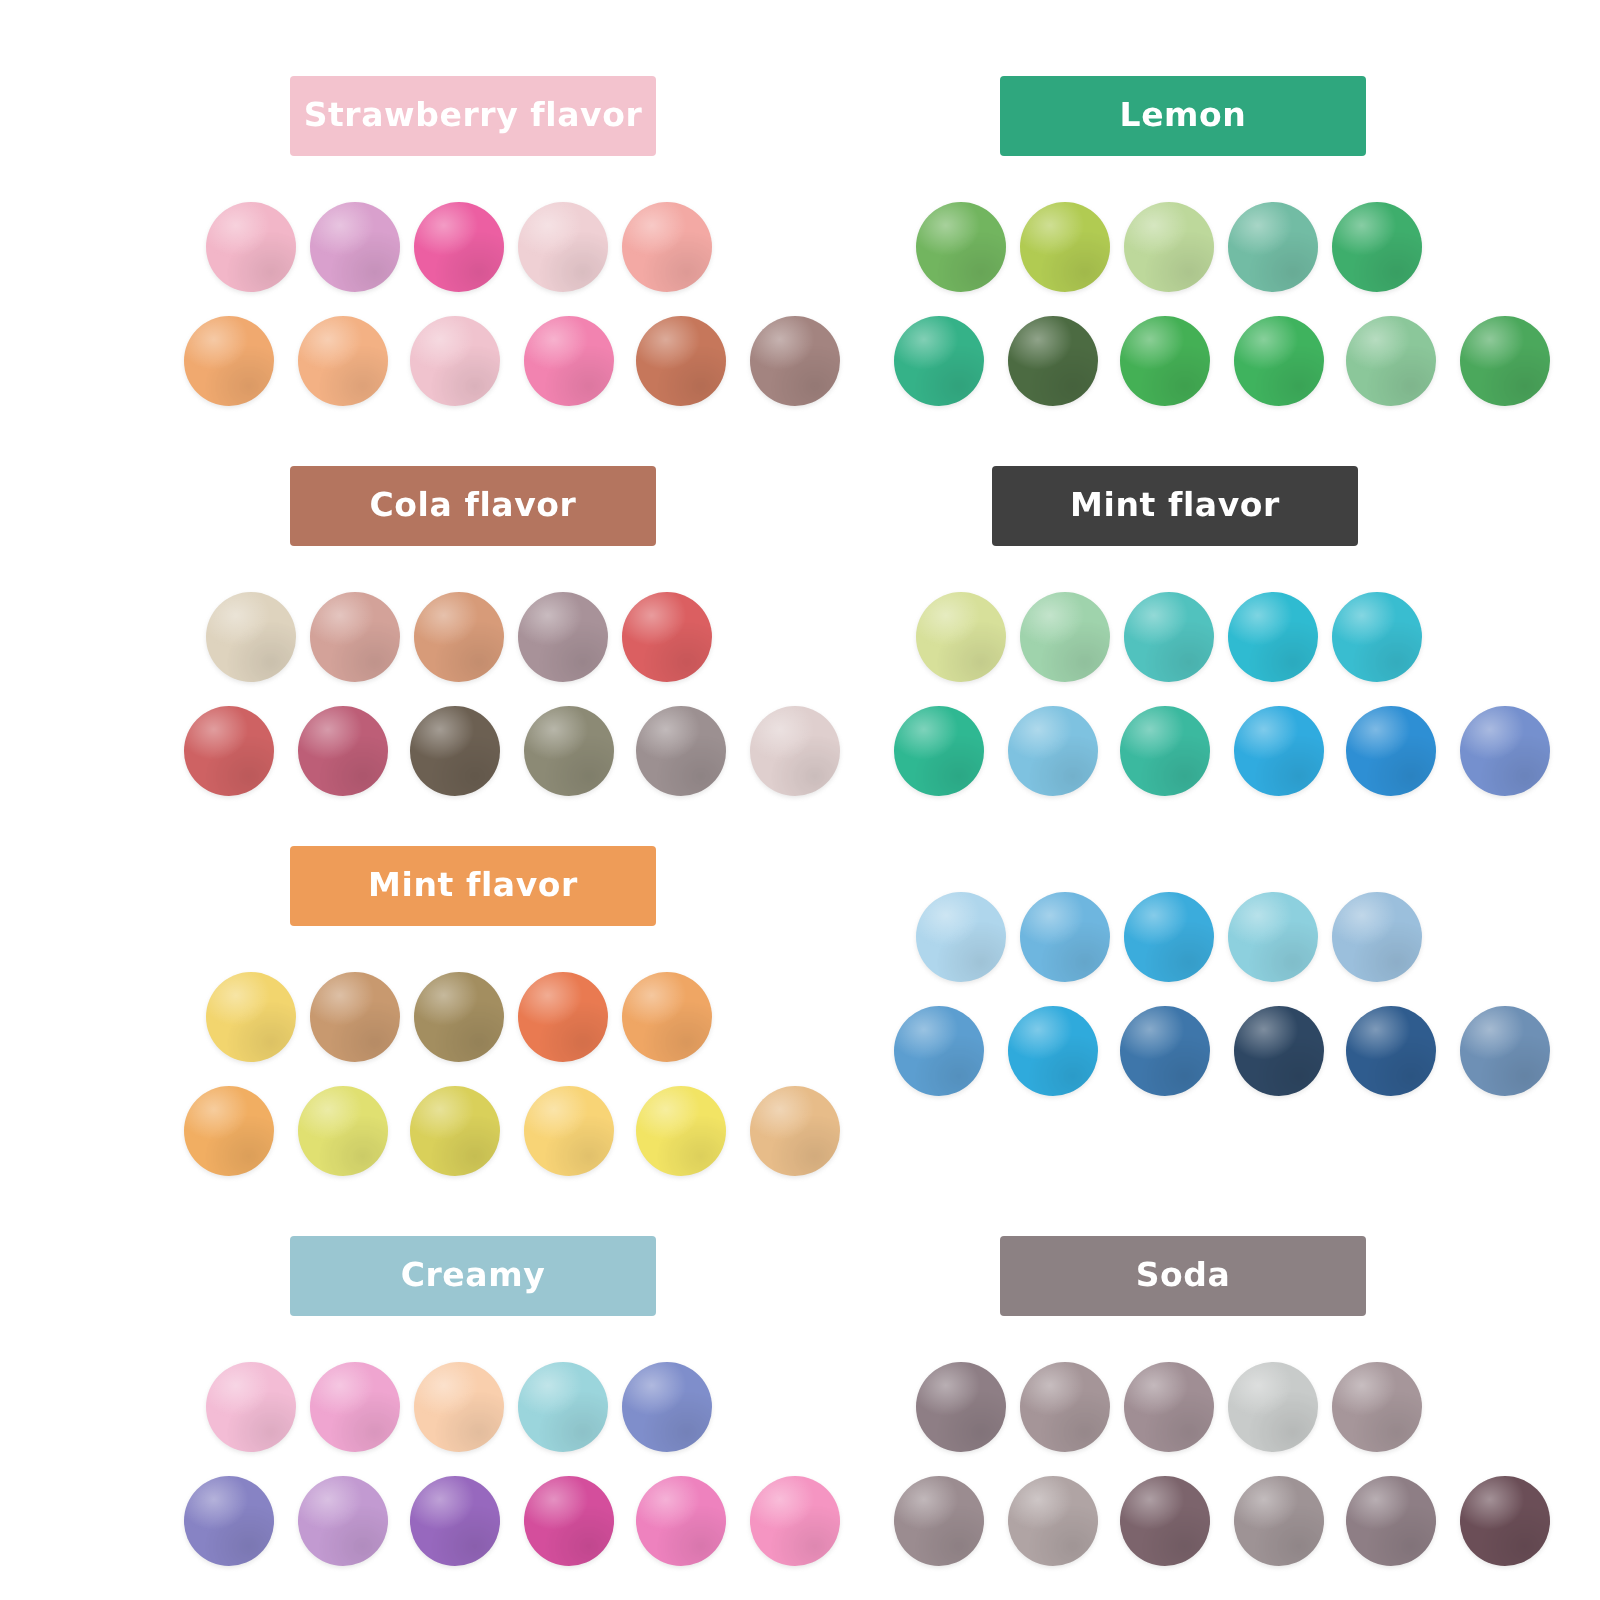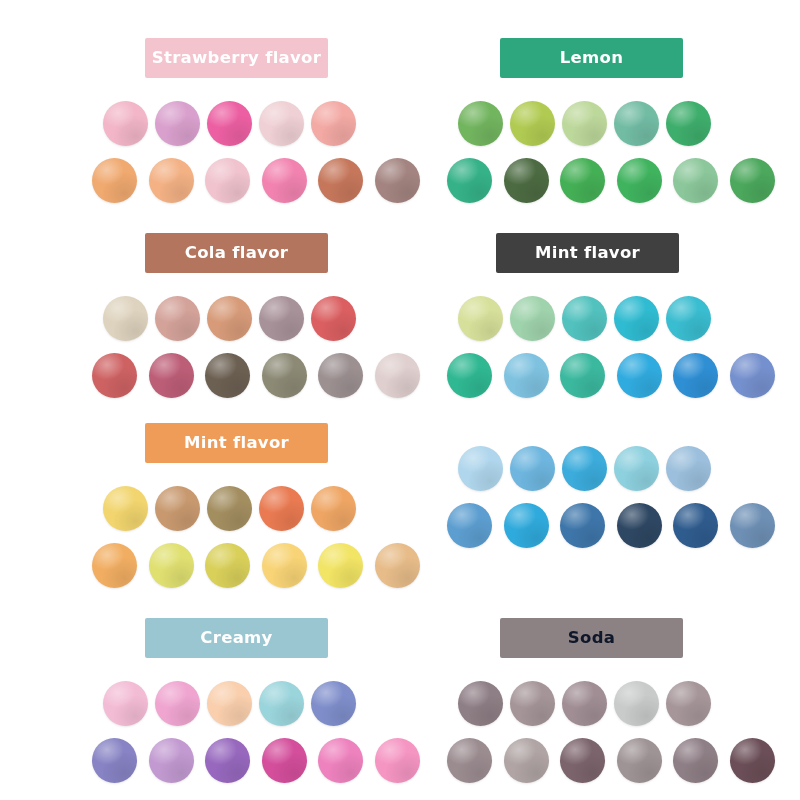--- a/index.html
+++ b/index.html
@@ -440,21 +440,21 @@
           <div class="dot-sheen"></div>
         </div>
         <div class="dot" title="#F595C2" style="left: 282.5px; background: rgb(245, 149, 194);">
           <div class="dot-inner"></div>
           <div class="dot-sheen"></div>
         </div>
       </div>
     </div>
     <div class="swatch-group" style="left: 447px; top: 618px;">
       <div class="group-header" style="background: rgb(140, 129, 131); margin-left: 53px;">
-        <span class="group-header-label" style="color: #0f172a;">Soda</span>
+        <span class="group-header-label" style="color: #ffffff;">Soda</span>
       </div>
       <div class="dot-row row-1">
         <div class="dot" title="#8E7E85" style="left: 11px; background: rgb(142, 126, 133);">
           <div class="dot-inner"></div>
           <div class="dot-sheen"></div>
         </div>
         <div class="dot" title="#A59598" style="left: 63px; background: rgb(165, 149, 152);">
           <div class="dot-inner"></div>
           <div class="dot-sheen"></div>
         </div>

